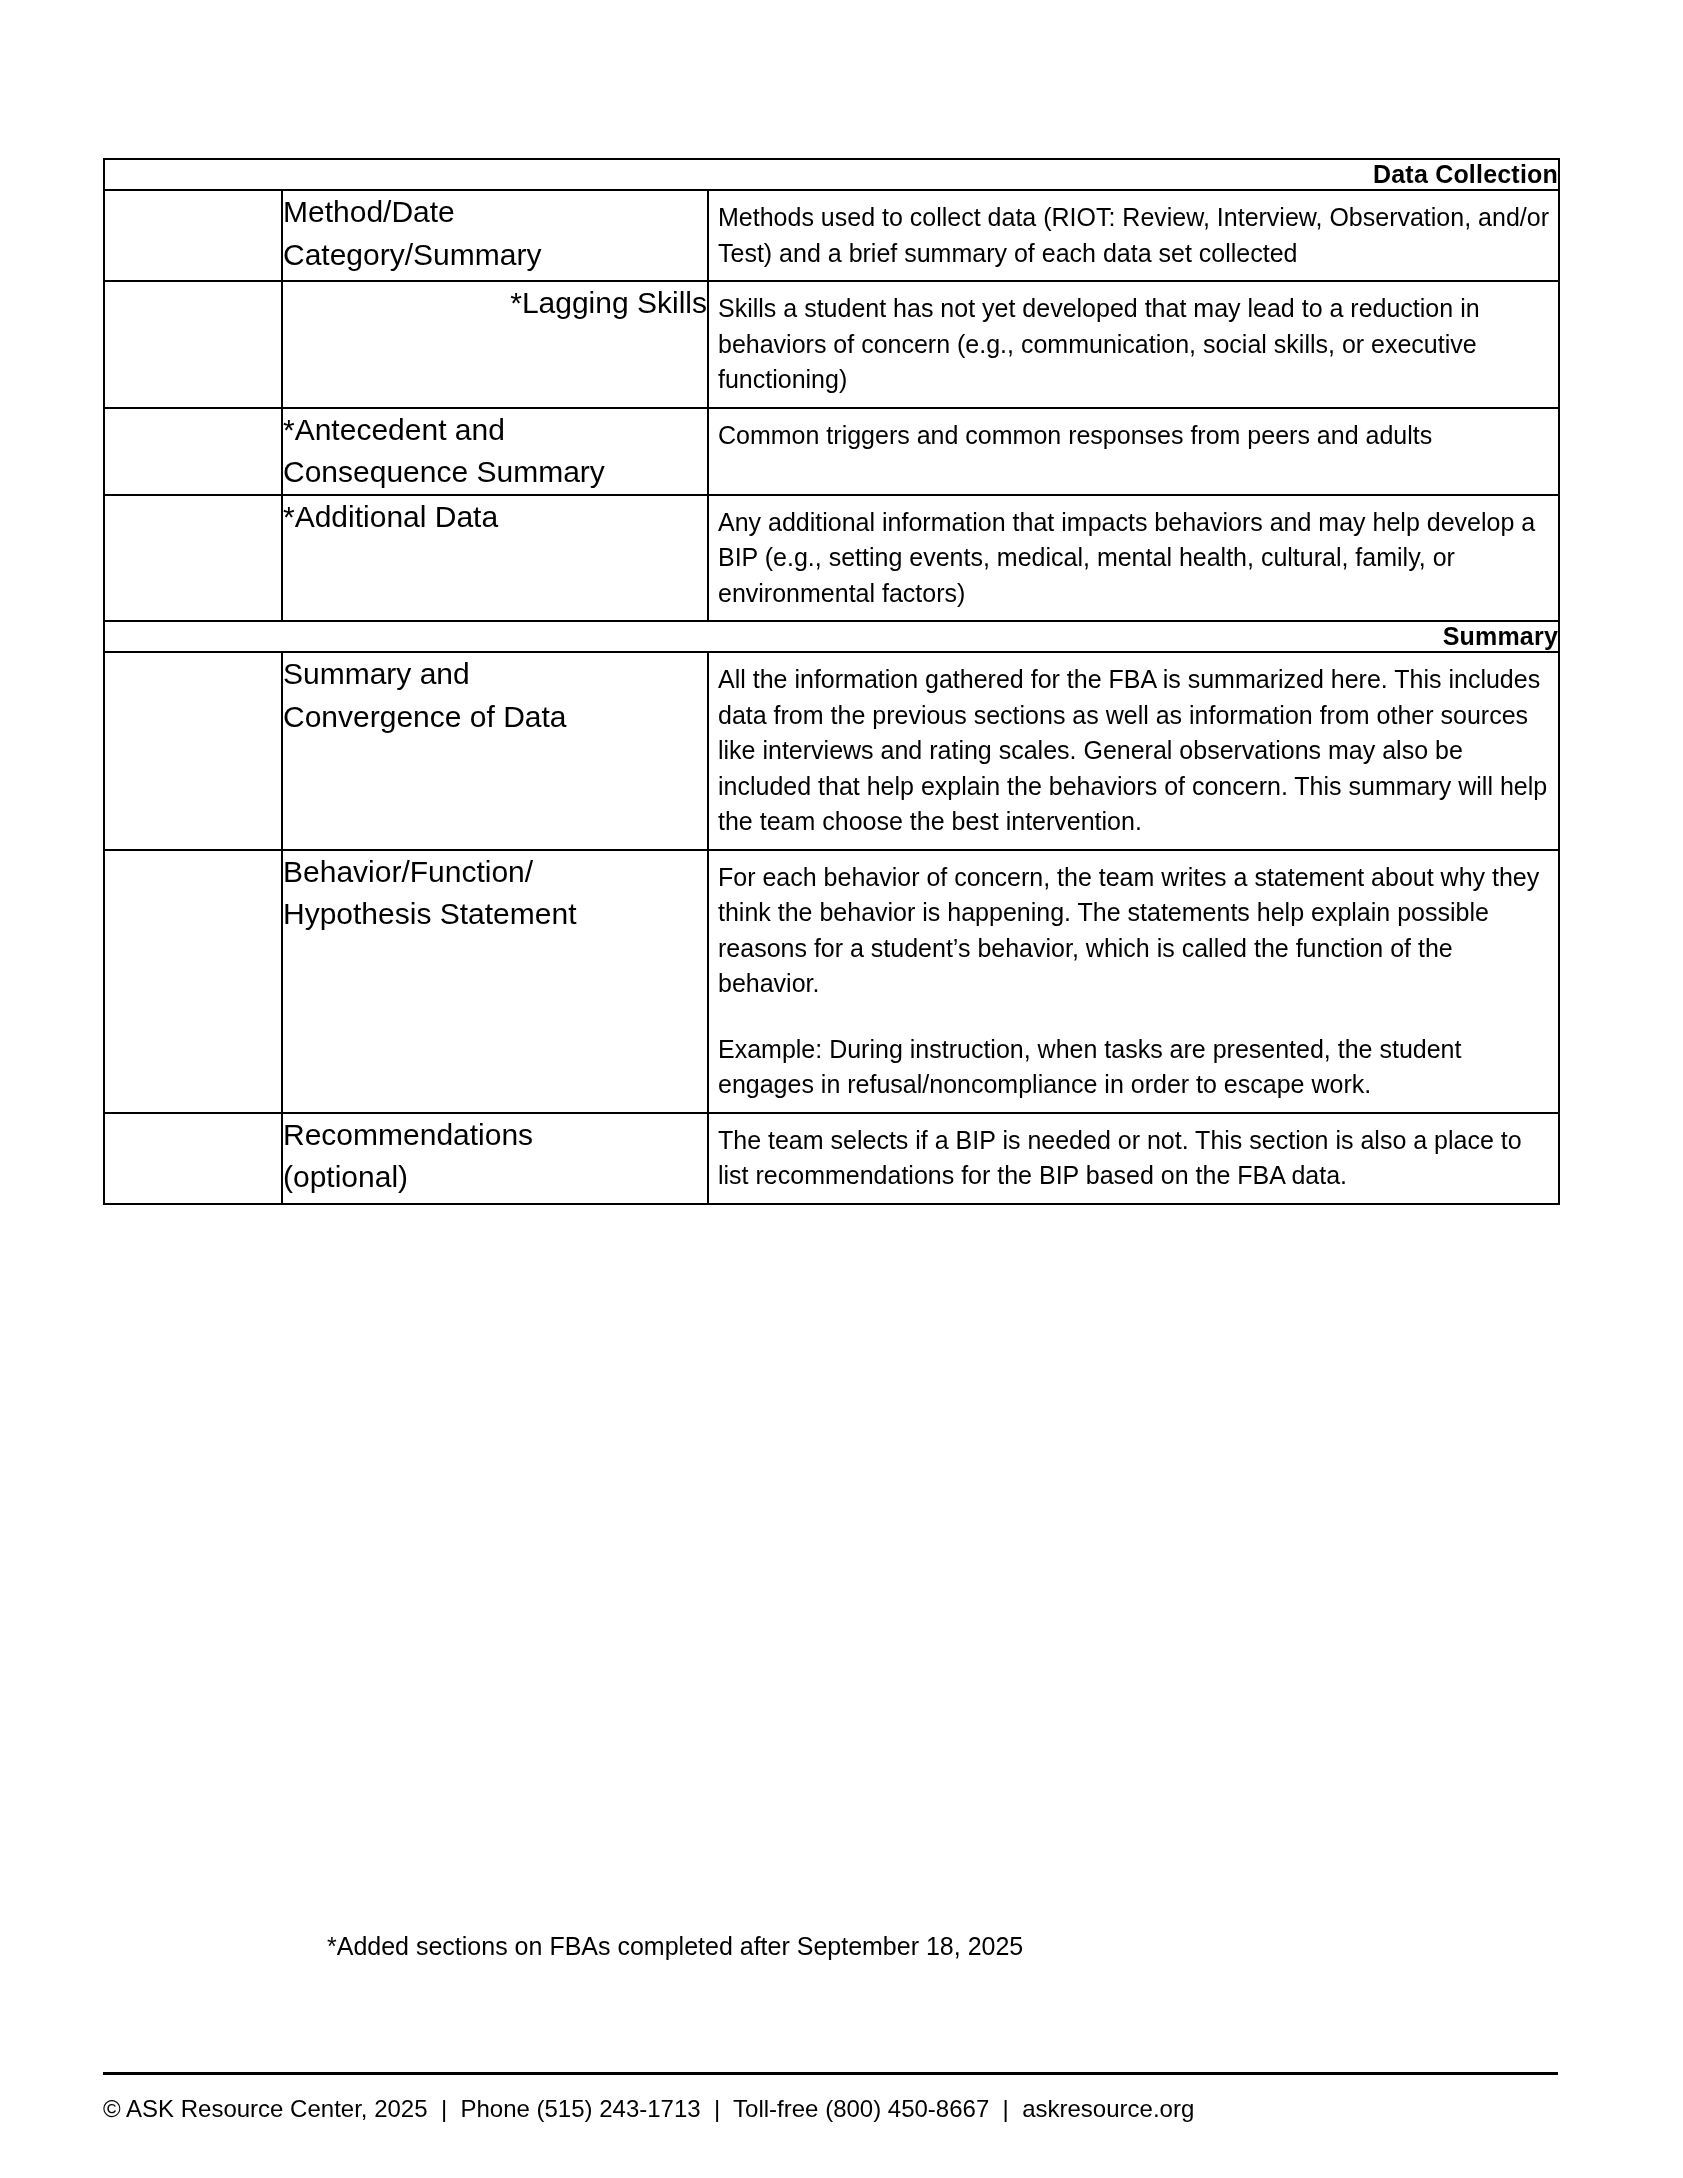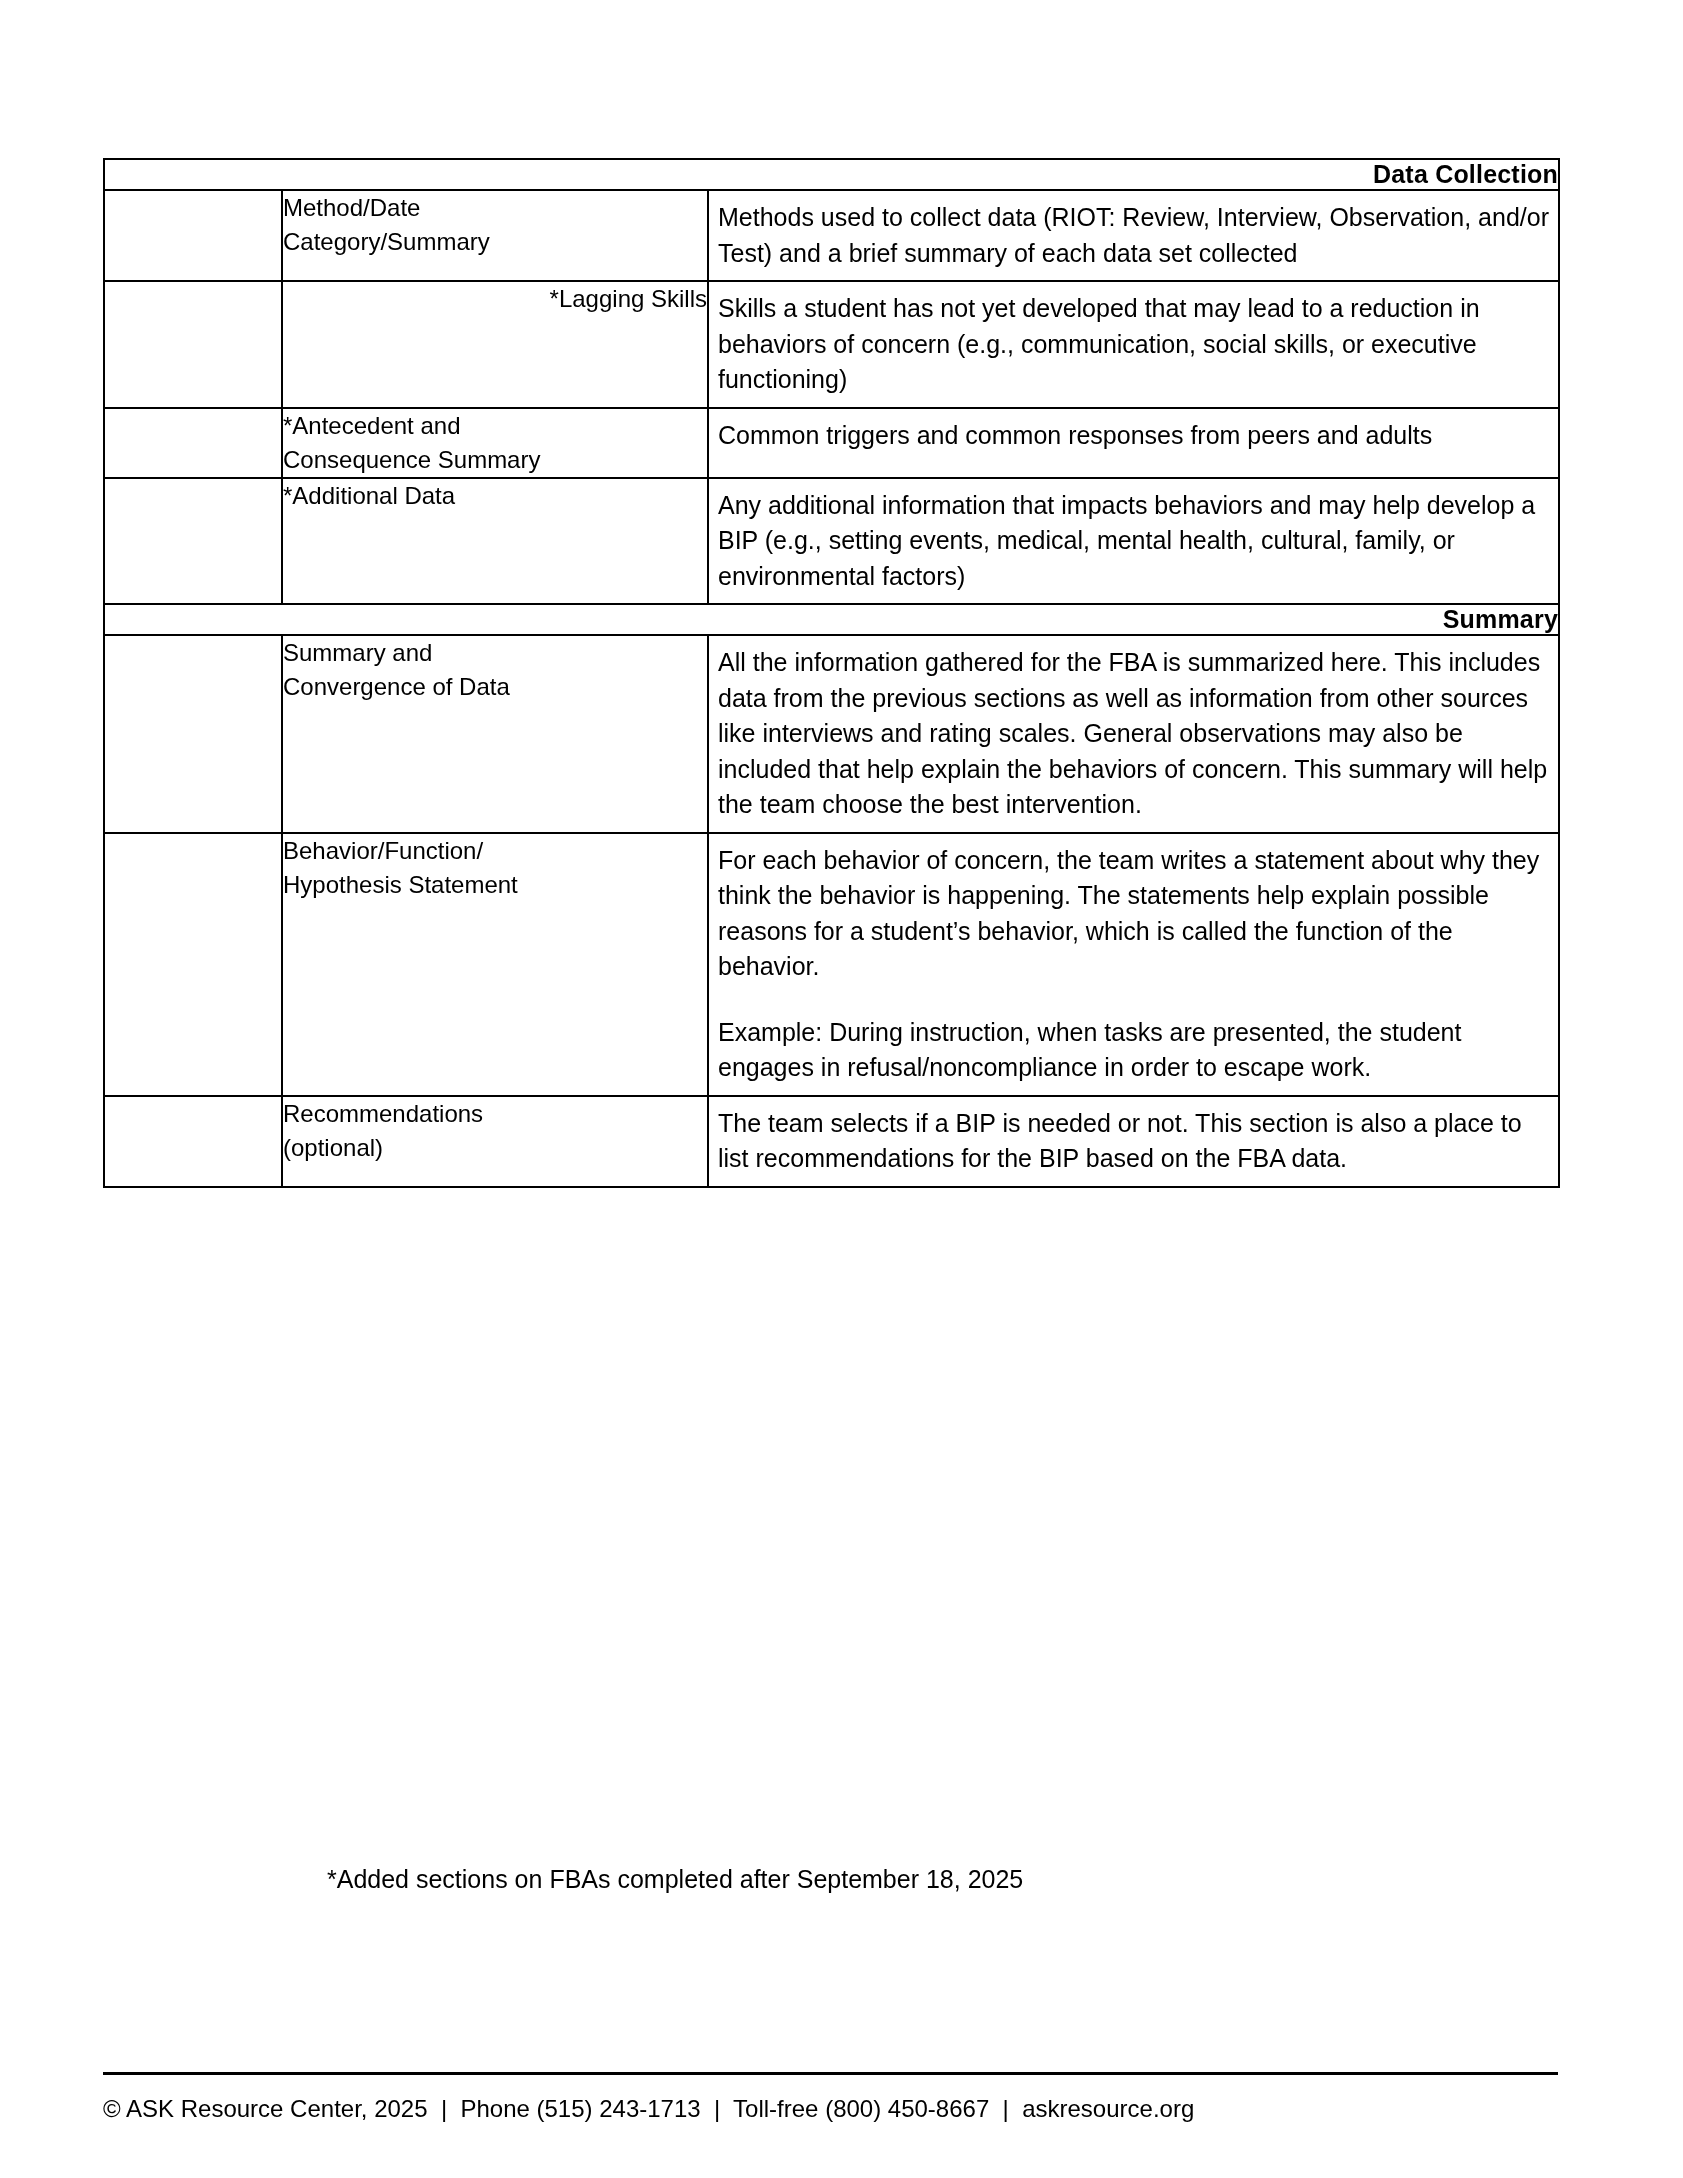--- a/index.html
+++ b/index.html
@@ -46,42 +46,42 @@
 
   .section-head td {
     text-align: right;
     font-weight: bold;
     font-size: 25px;
     letter-spacing: 0.2px;
     padding: 22px 10px 26px 10px;
     vertical-align: middle;
   }
   .cell-label {
-    font-size: 24px;
+    font-size: 30px;
     line-height: 1.42;
     padding: 26px 14px 28px 40px;
   }
   .cell-desc {
     font-size: 25px;
     line-height: 1.42;
     padding: 26px 30px 28px 32px;
   }
   .cell-blank {
     padding: 0;
   }
   .cell-desc p {
     margin: 9px;
   }
   .cell-desc p + p {
     margin-top: 30px;
   }
   .note {
     position: absolute;
     left: 327px;
-    top: 1862px;
+    top: 1929px;
     font-size: 25px;
     line-height: 1.4;
   }
   .footer-rule {
     position: absolute;
     left: 103px;
     top: 2072px;
     width: 1455px;
     height: 0;
     border-top: 3px solid #000000;

